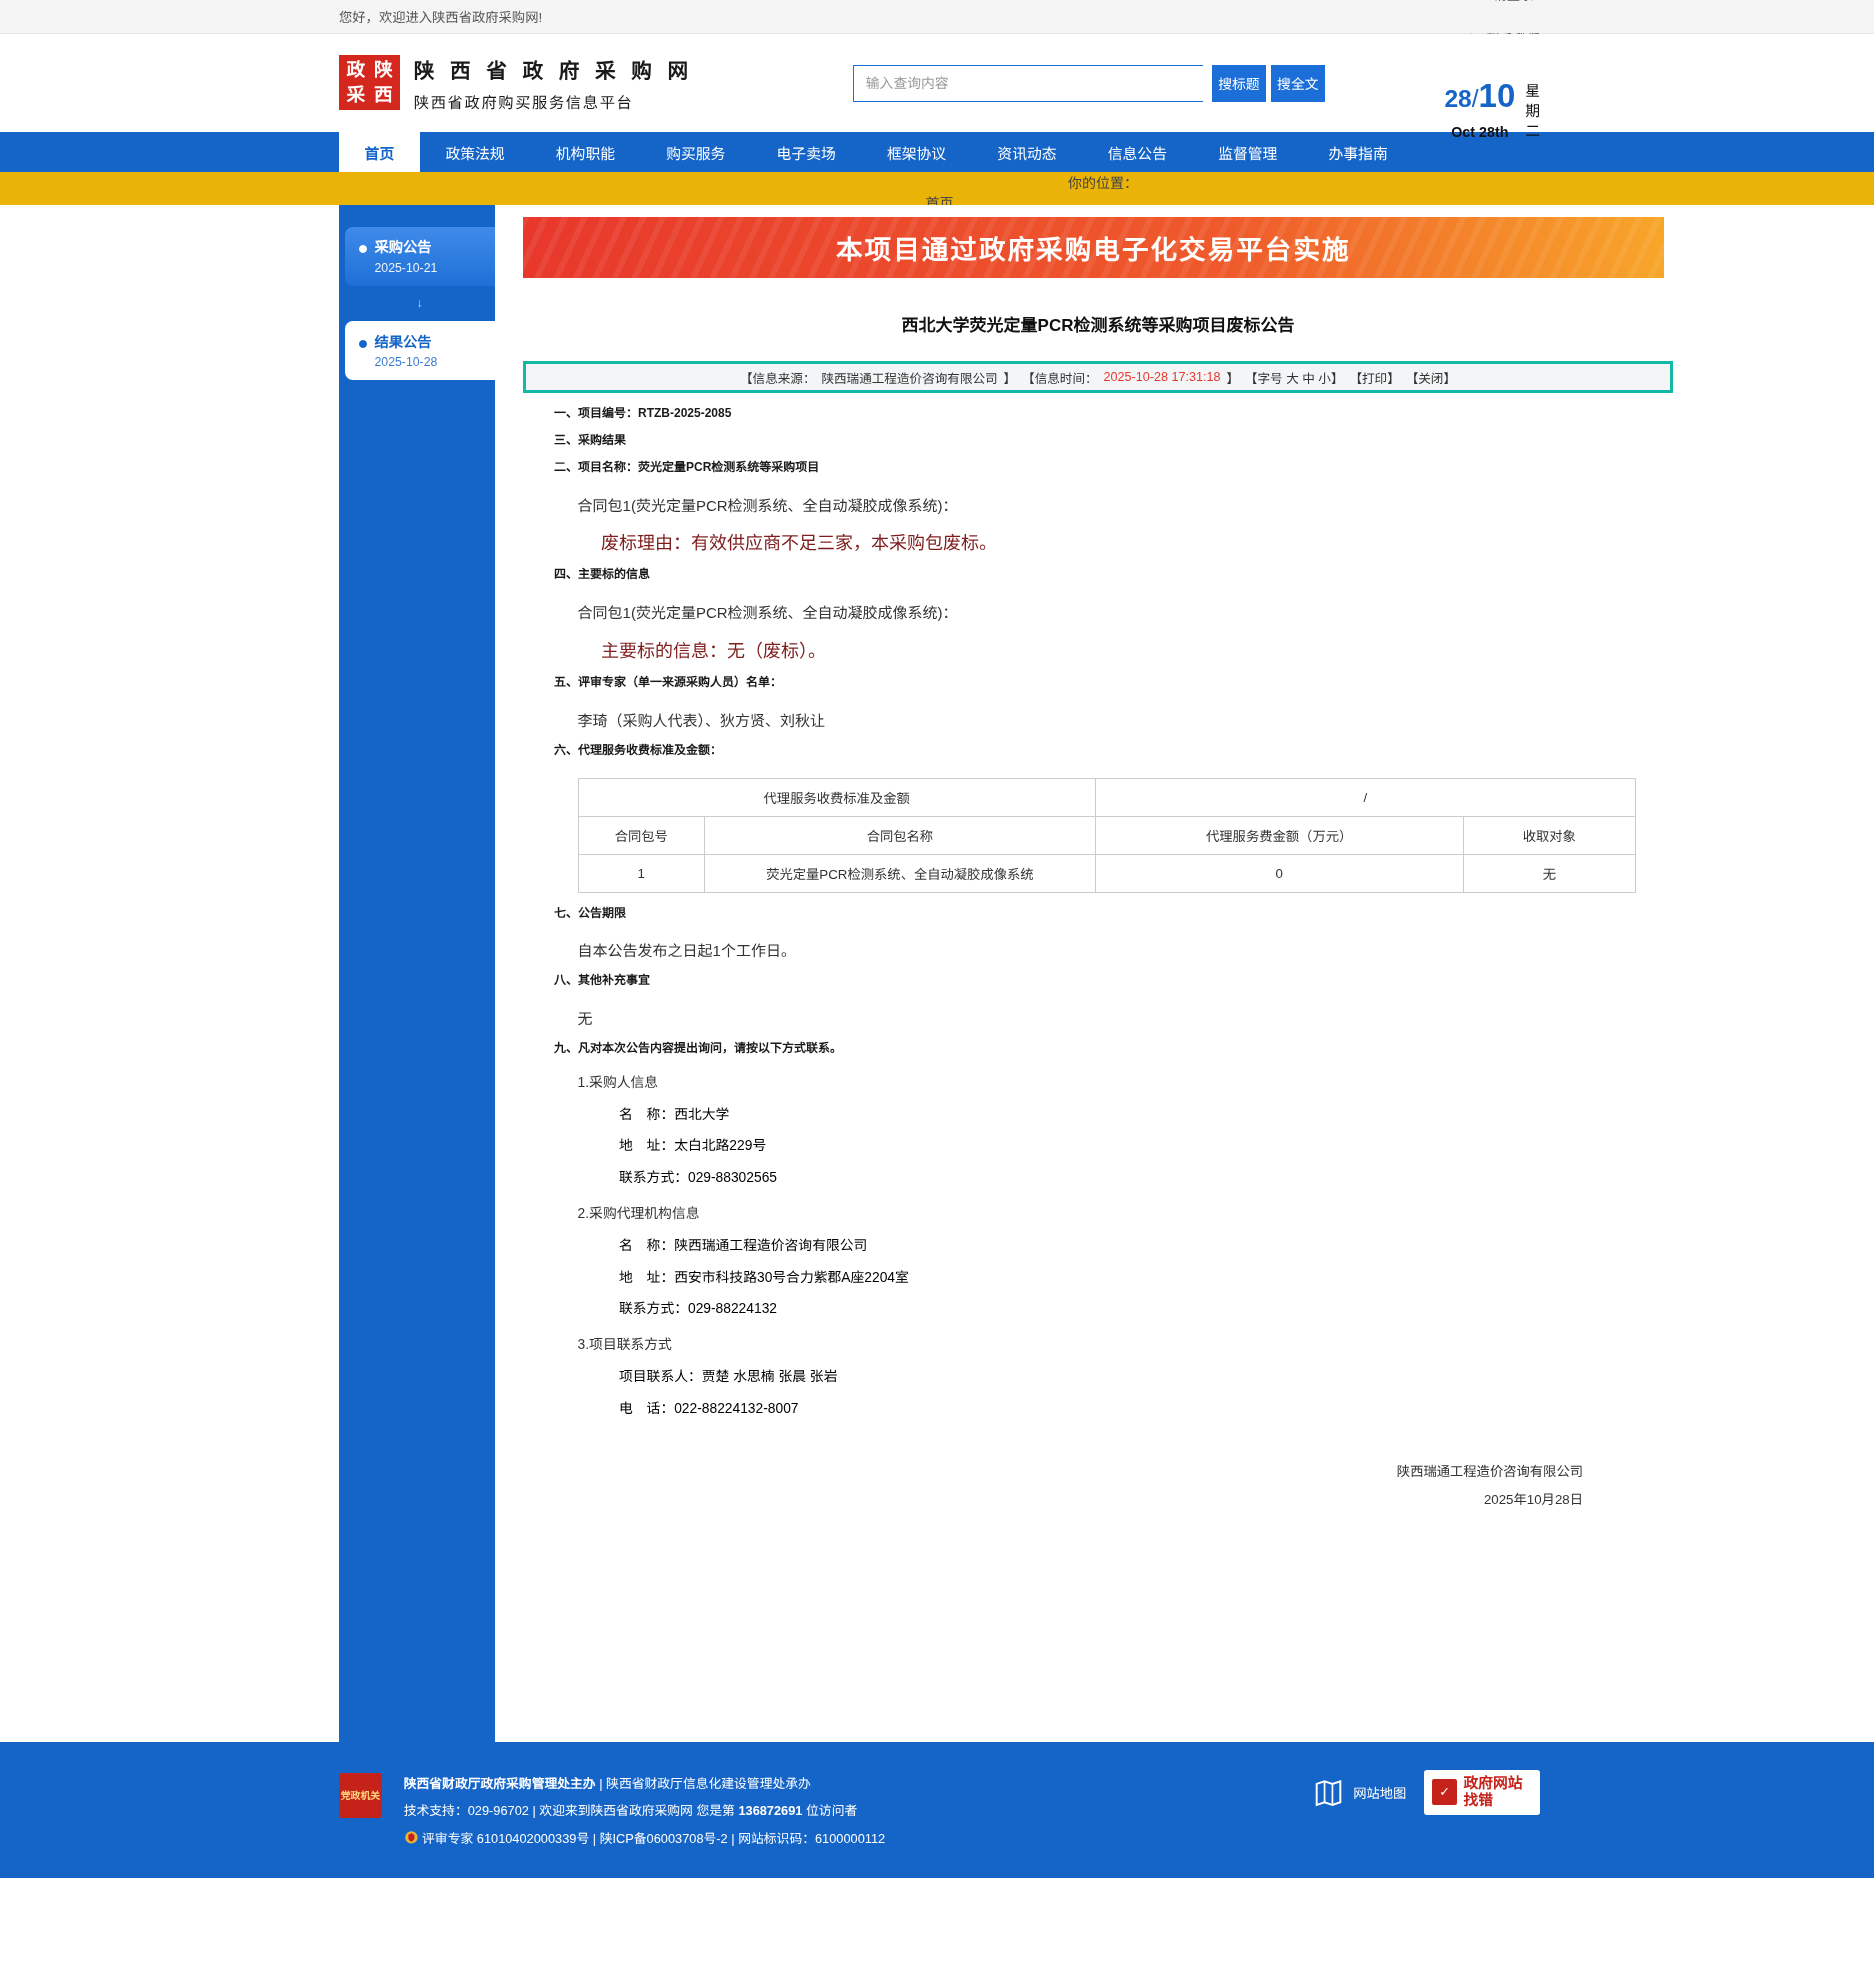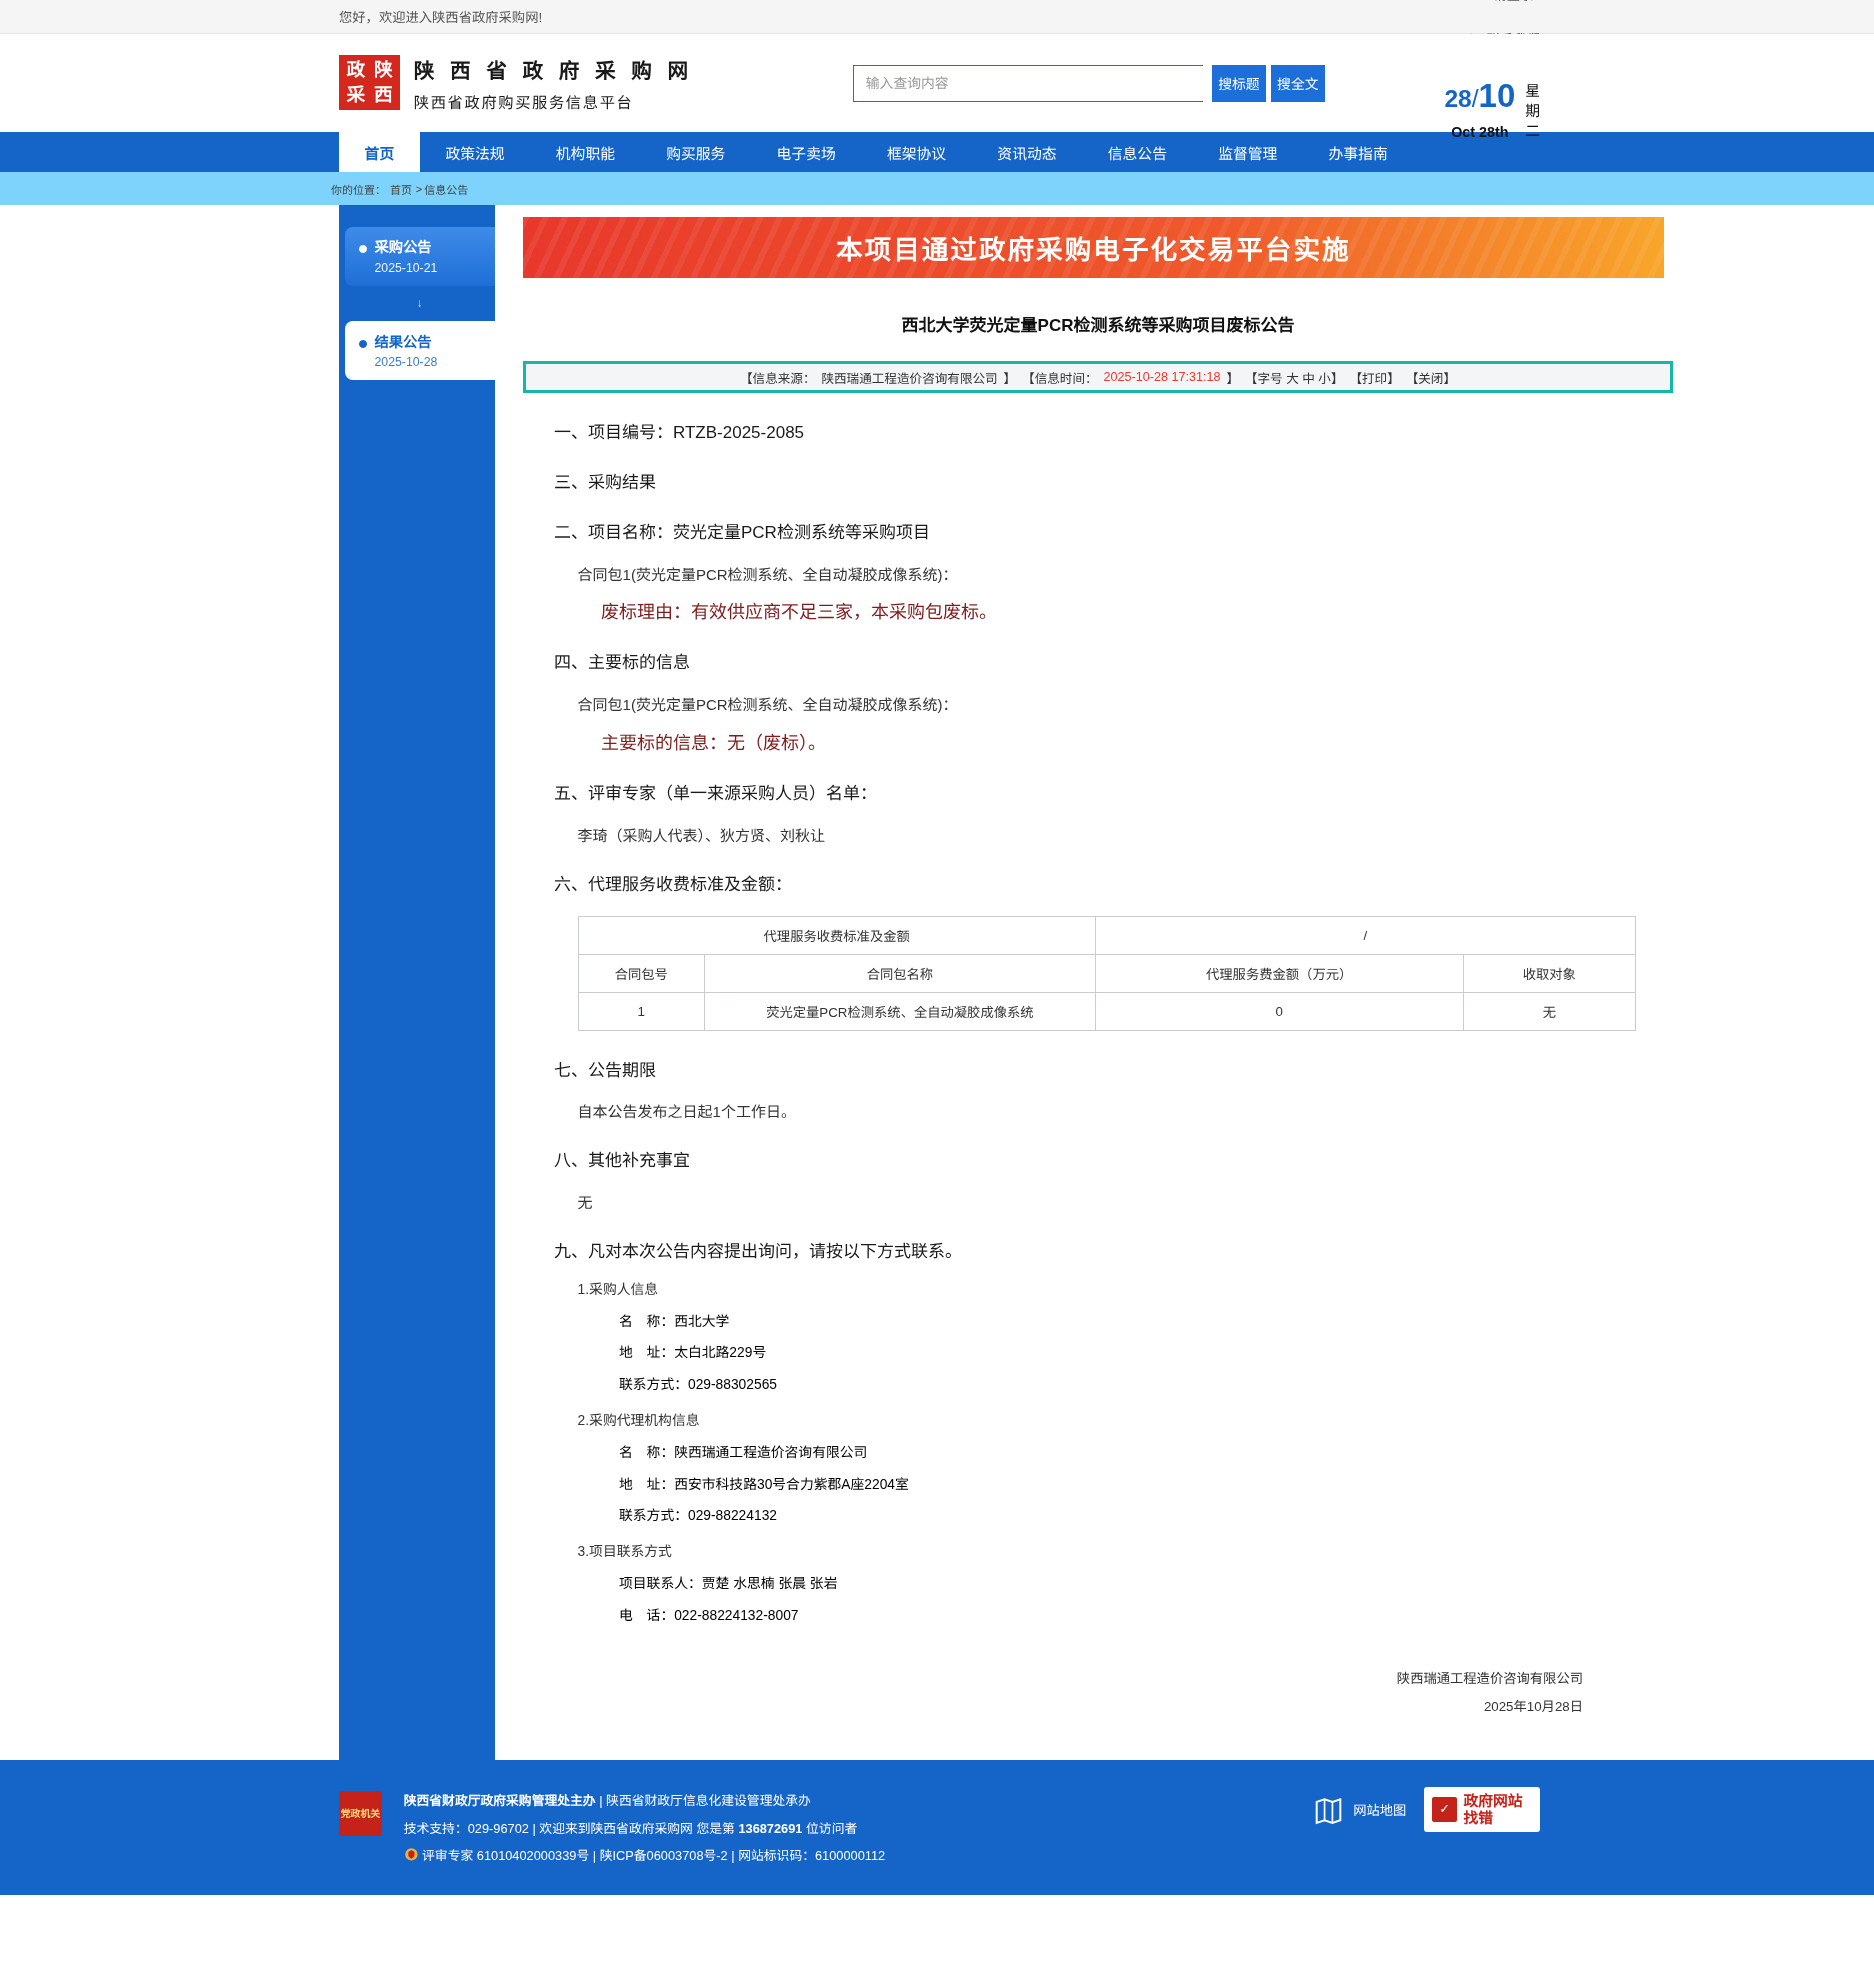--- a/index.html
+++ b/index.html
@@ -104,22 +104,23 @@
     display:flex; align-items:center;
     font-size:14.8px;
     color:#fff;
     cursor:pointer;
     white-space:nowrap;
   }
   .nav-item.active { background:#ffffff; color:#1565c8; font-weight:bold; }
 
   .crumb {
     height:33px; display:flex; align-items:center;
-    font-size:11px; color:#444;
-    background:#7dd3fc;
+    font-size:14px; color:#444;
+    background:#eab308;
+    flex-direction:column;
   }
   .crumb span { margin-left:0; }
   .crumb .pad { margin-left:331px; }
 
   .layout { display:flex; }
   .sidebar {
     margin-left:339px;
     width:156px;
     background:#1565c8;
     padding-top:21.7px;
@@ -192,23 +193,23 @@
     border:3px solid #14b8a6;
     height:31.5px;
     display:flex; align-items:center; justify-content:center;
     font-size:12.6px; color:#333;
     gap:5.9px;
   }
   .meta .time { color:#e8382c; }
 
   .body-text { margin:0 59px 0 59px; }
   .sec {
-    margin-top:25px;
-    font-size:17px;
-    font-weight:normal;
+    margin-top:10px;
+    font-size:12px;
+    font-weight:bold;
     color:#1a1a1a;
   }
   .p1 { margin-top:19.7px; margin-left:23.6px; font-size:15px; color:#333; }
   .p2 { margin-top:13.8px; margin-left:47px; font-size:18px; color:#7f1d1d; }
   .p15 { margin-top:15.8px; margin-left:23.6px; font-size:13.8px; color:#333; }
   .p3 { margin-top:11.8px; margin-left:65px; font-size:13.8px; color:#000000; }
 
   table.fee {
     width:calc(100% - 29.6px);
     margin:21.7px 0 0 23.6px;

